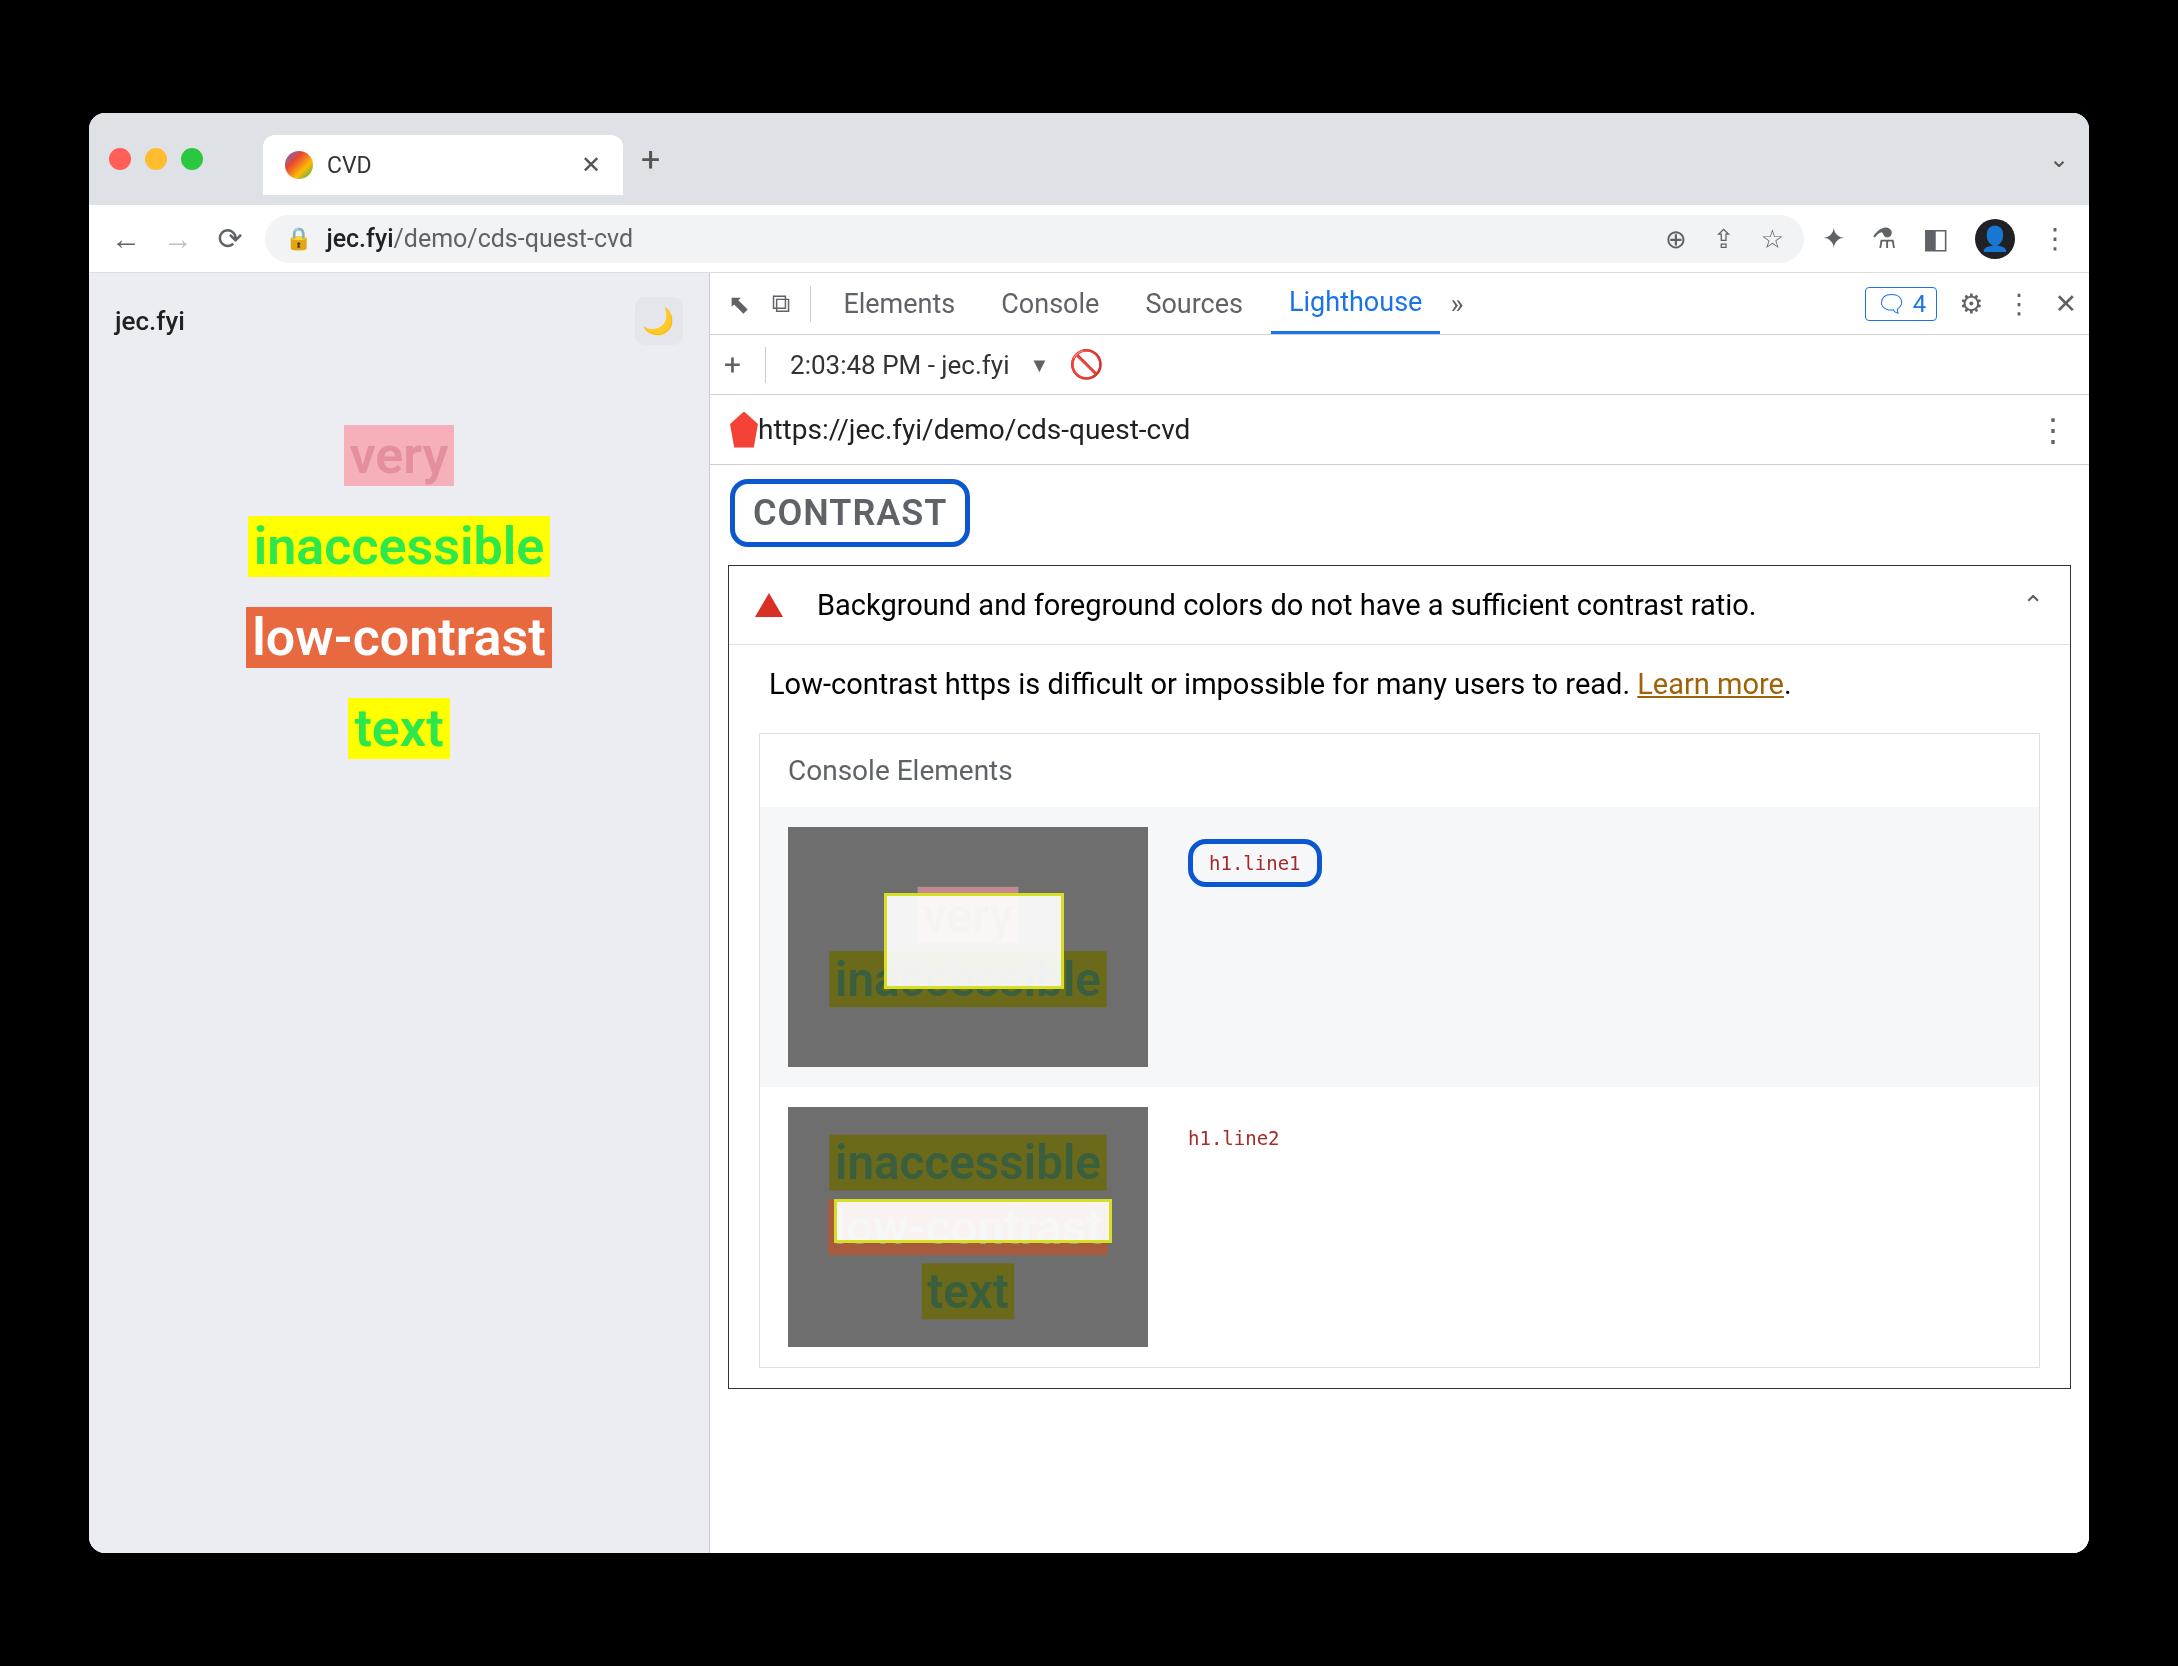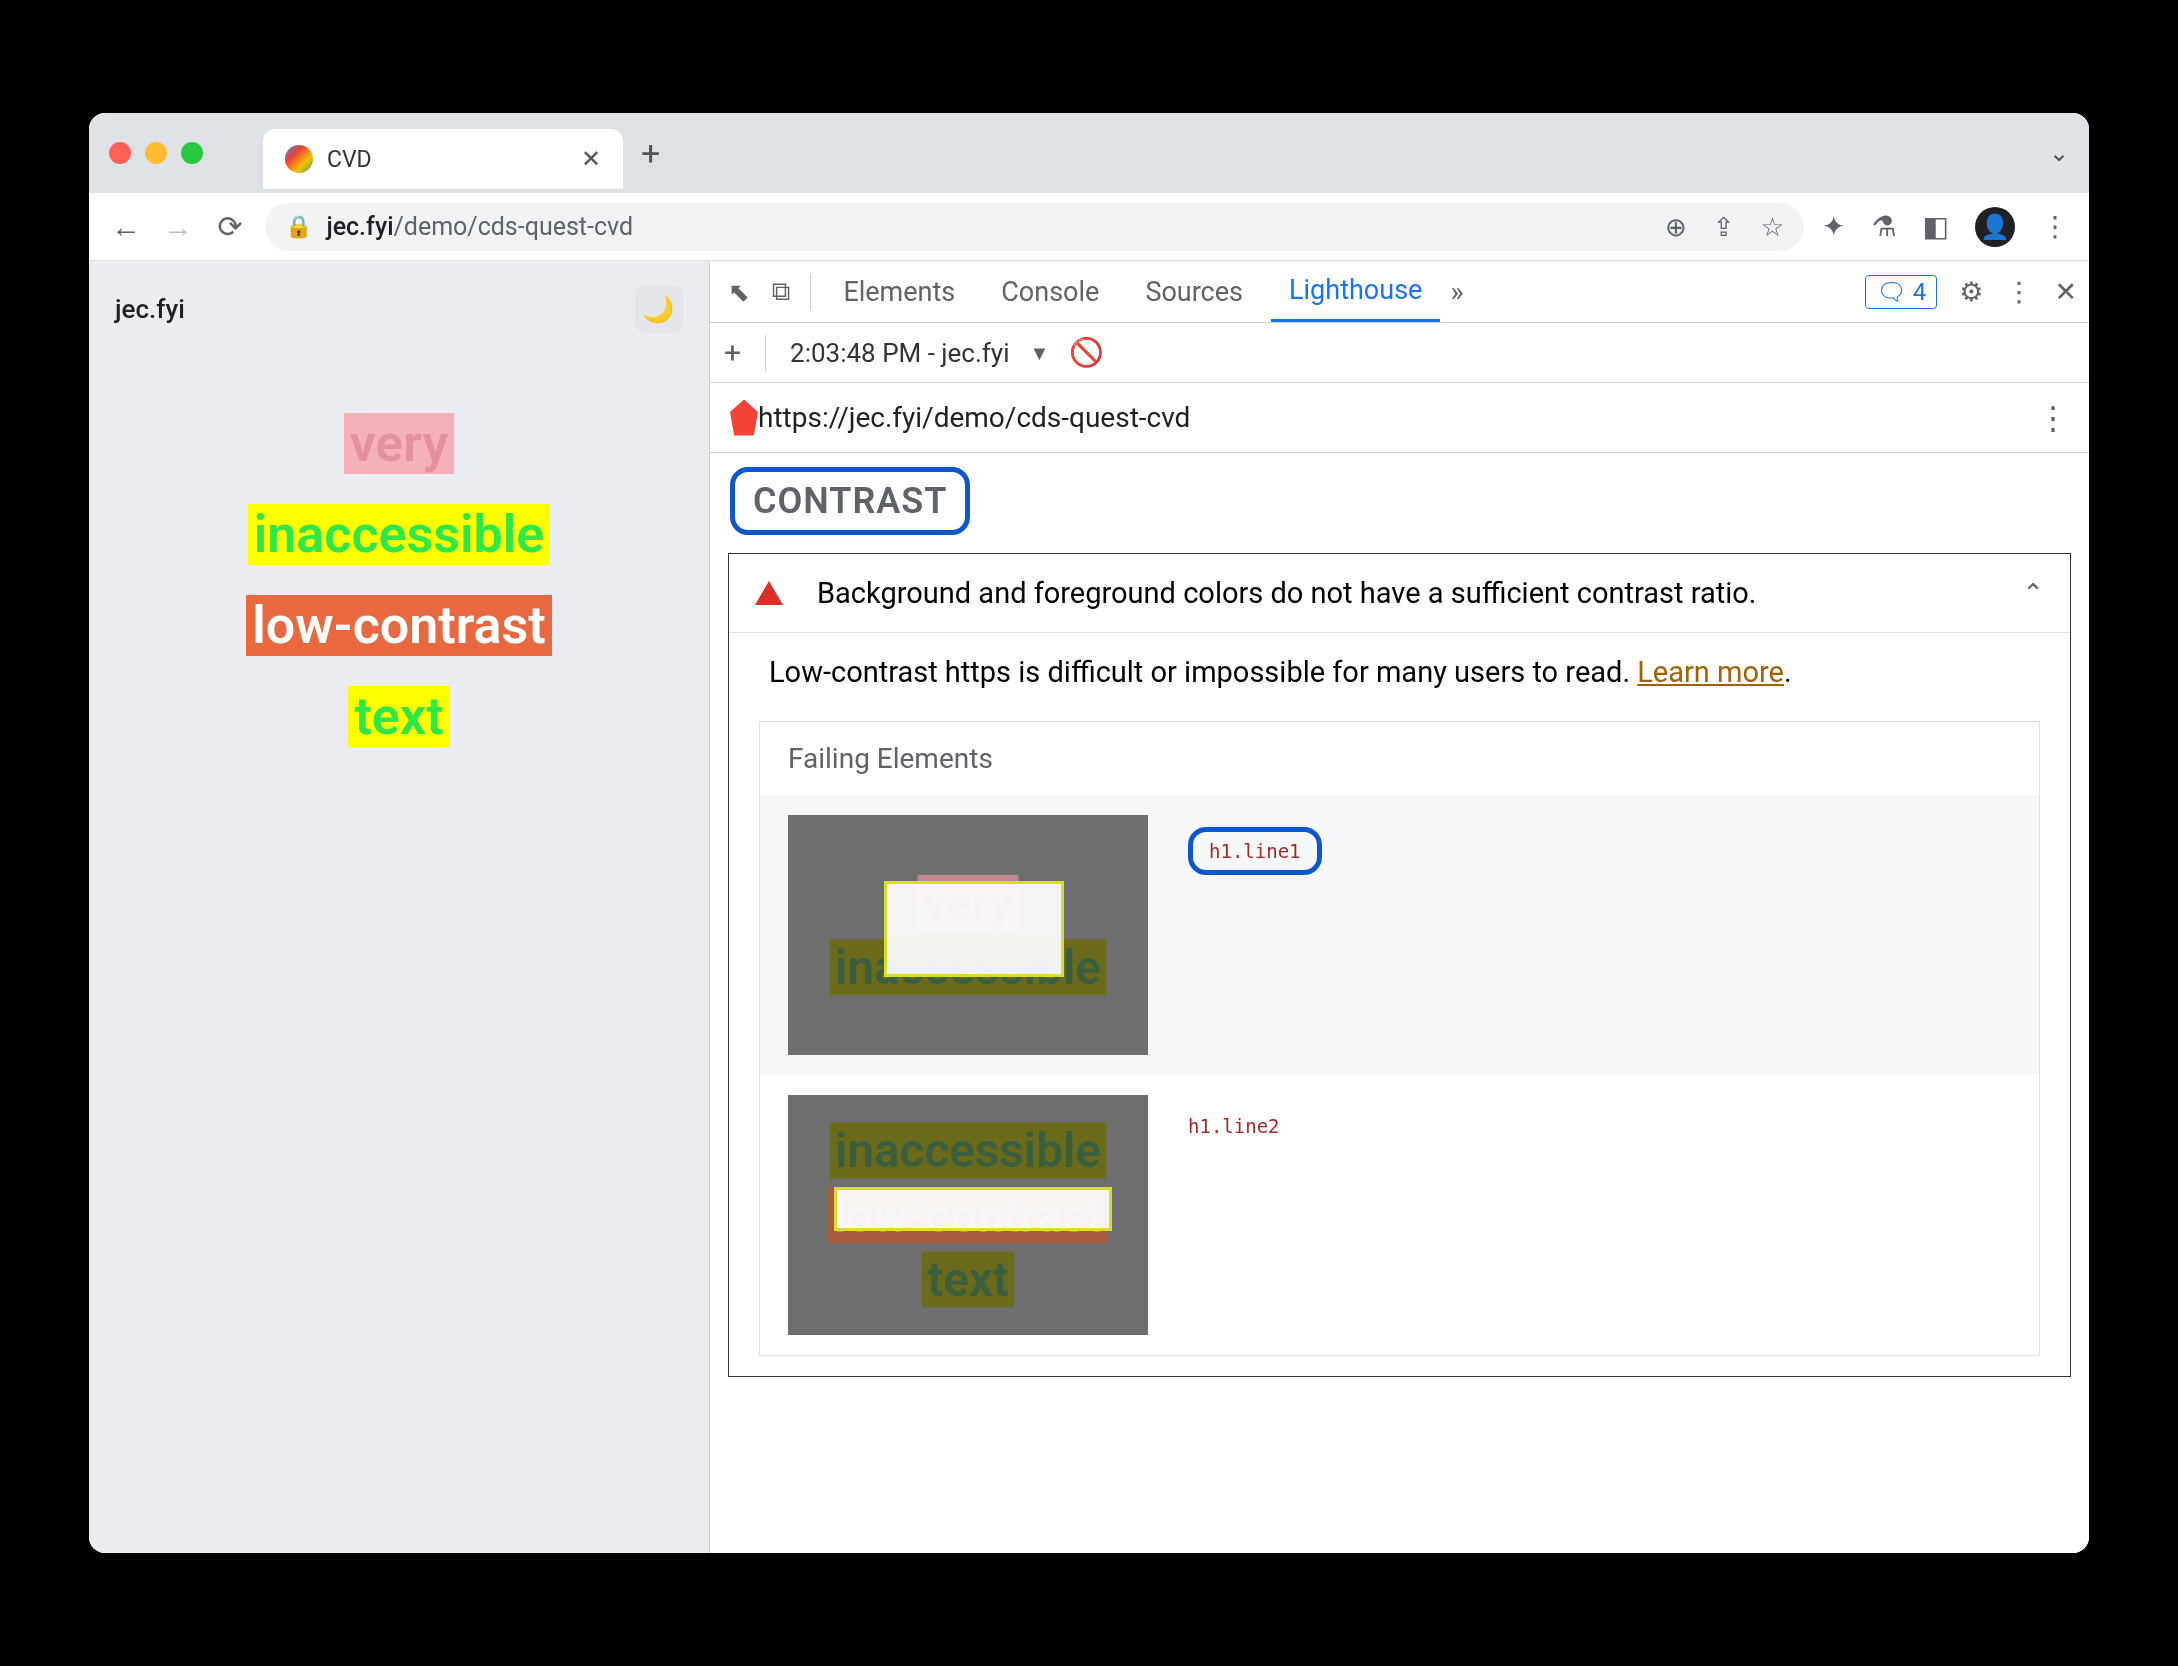--- a/index.html
+++ b/index.html
@@ -18,21 +18,21 @@
     background: #fff;
     border-radius: 16px;
     overflow: hidden;
     box-shadow: 0 0 40px rgba(0,0,0,0.5);
     display: flex;
     flex-direction: column;
   }
 
   
   .tab-strip {
-    height: 80px;
+    height: 92px;
     background: #dee1e6;
     display: flex;
     align-items: center;
     padding: 0 20px;
     position: relative;
   }
   .traffic-lights { display: flex; gap: 14px; margin-right: 60px; }
   .traffic-light { width: 22px; height: 22px; border-radius: 50%; }
   .red { background: #ff5f57; }
   .yellow { background: #febc2e; }
@@ -348,21 +348,21 @@
           <div class="audit-header">
             <span class="tri-warn"></span>
             <span>Background and foreground colors do not have a sufficient contrast ratio.</span>
             <span class="caret">⌃</span>
           </div>
           <div class="audit-desc">
             <span>Low-contrast https is difficult or impossible for many users to read. </span><a href="#">Learn more</a><span>.</span>
           </div>
 
           <div class="failing-panel">
-            <div class="failing-title">Failing Elements</div>
+            <div class="failing-title">Console Elements</div>
 
             <div class="failing-row highlighted">
               <div class="thumb">
                 <div class="thumb-inner">
                   <span class="t1">very</span>
                   <span class="t2">inaccessible</span>
                 </div>
                 <div class="marker m1"></div>
               </div>
               <span class="selector boxed">h1.line1</span>

